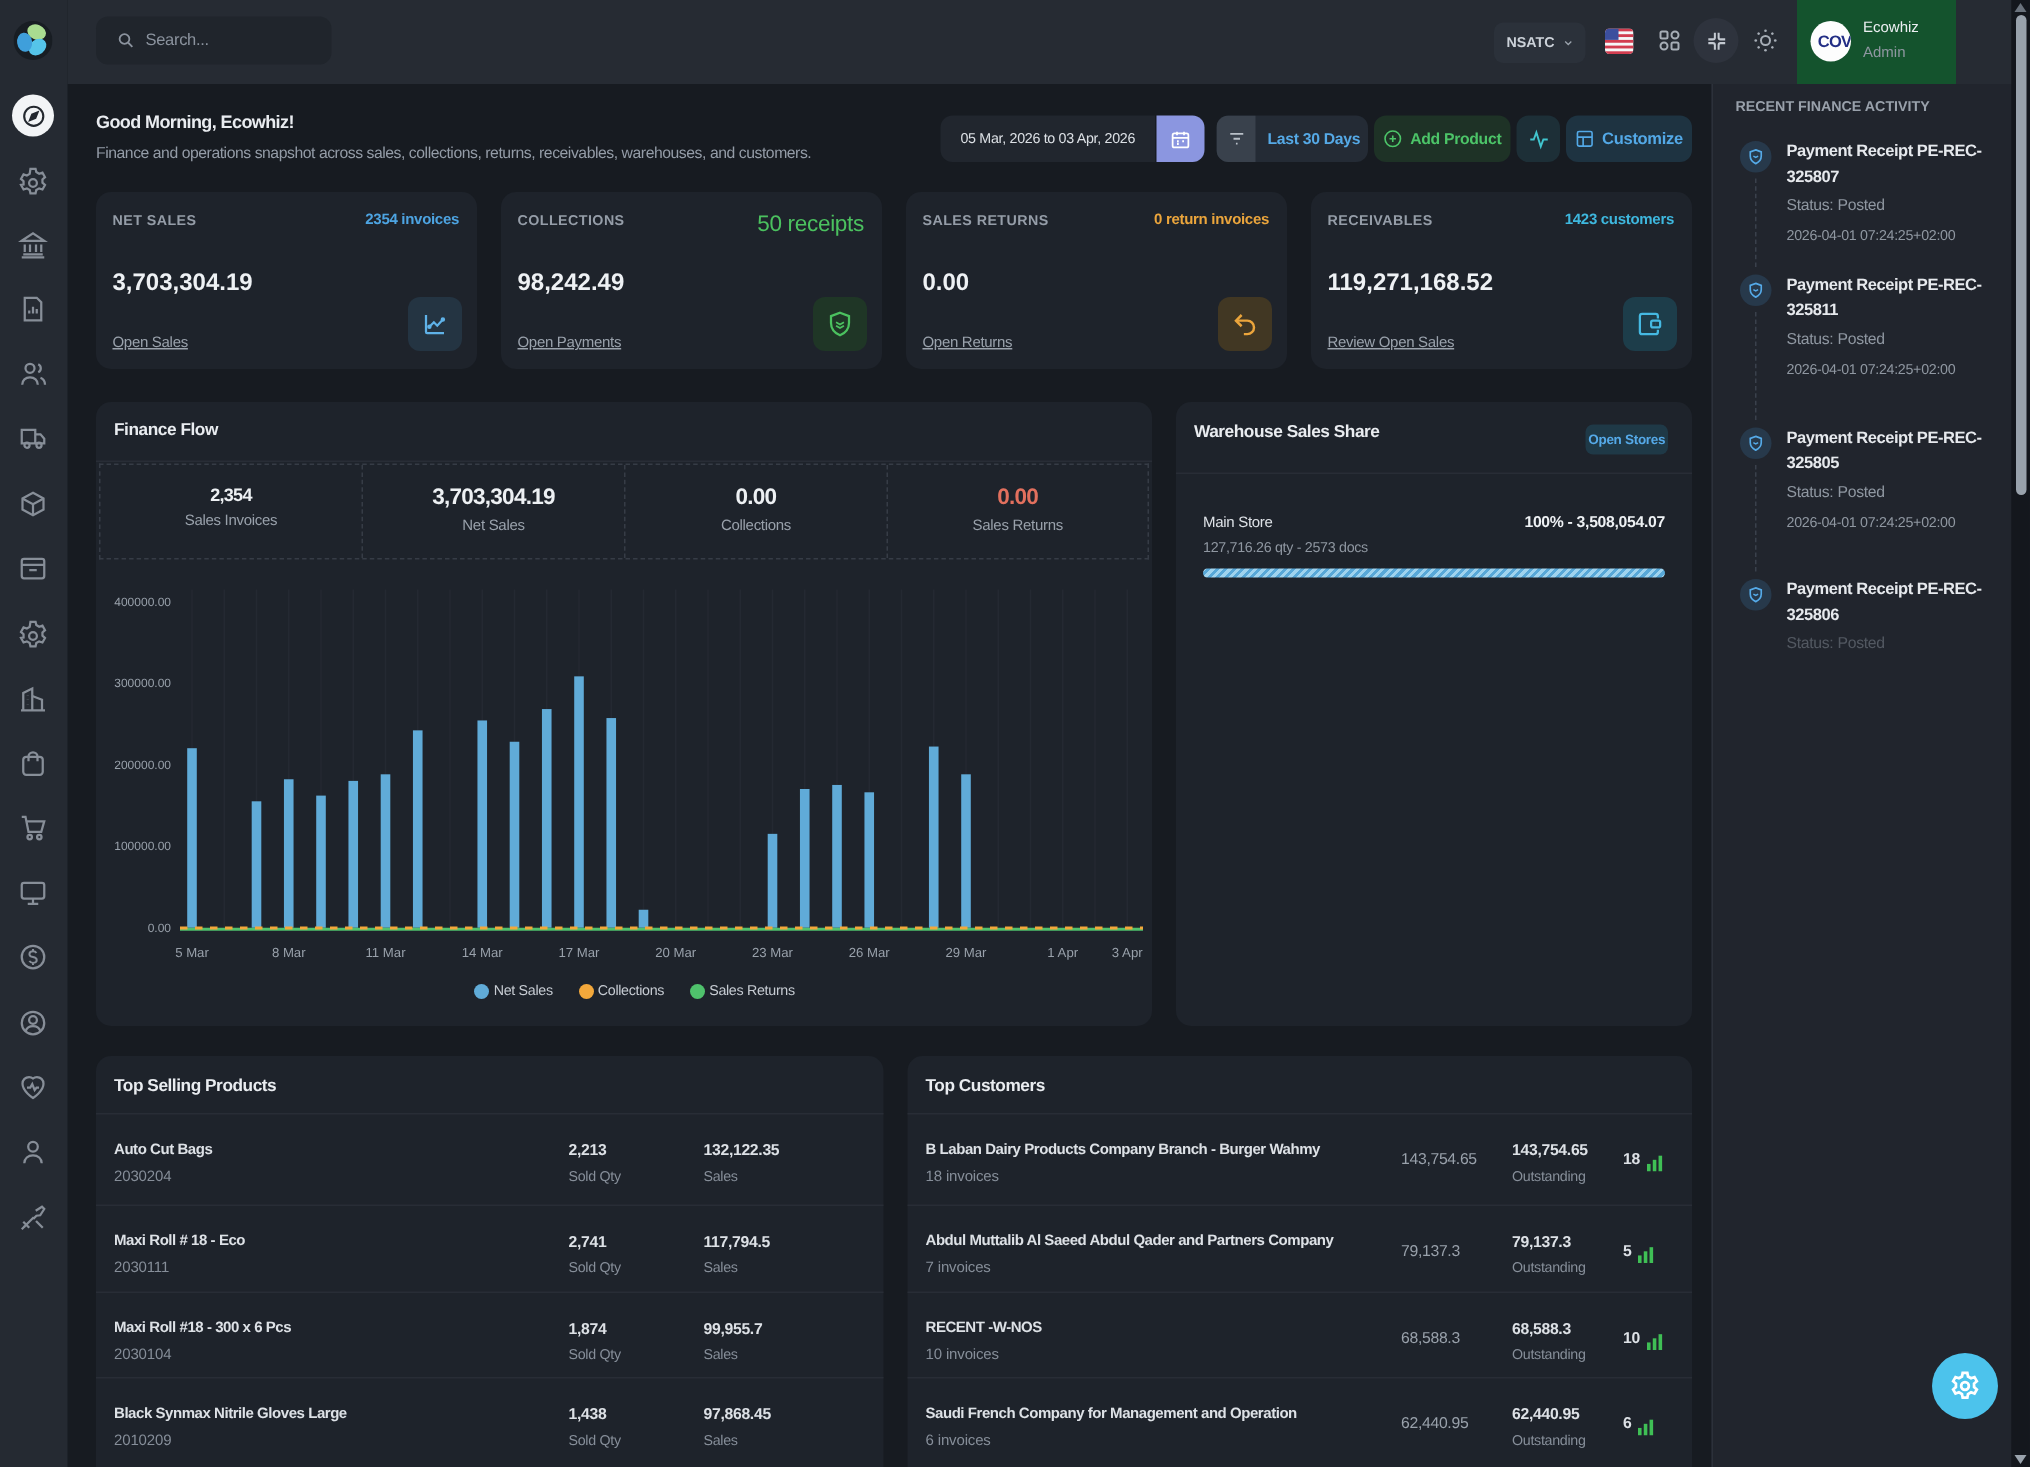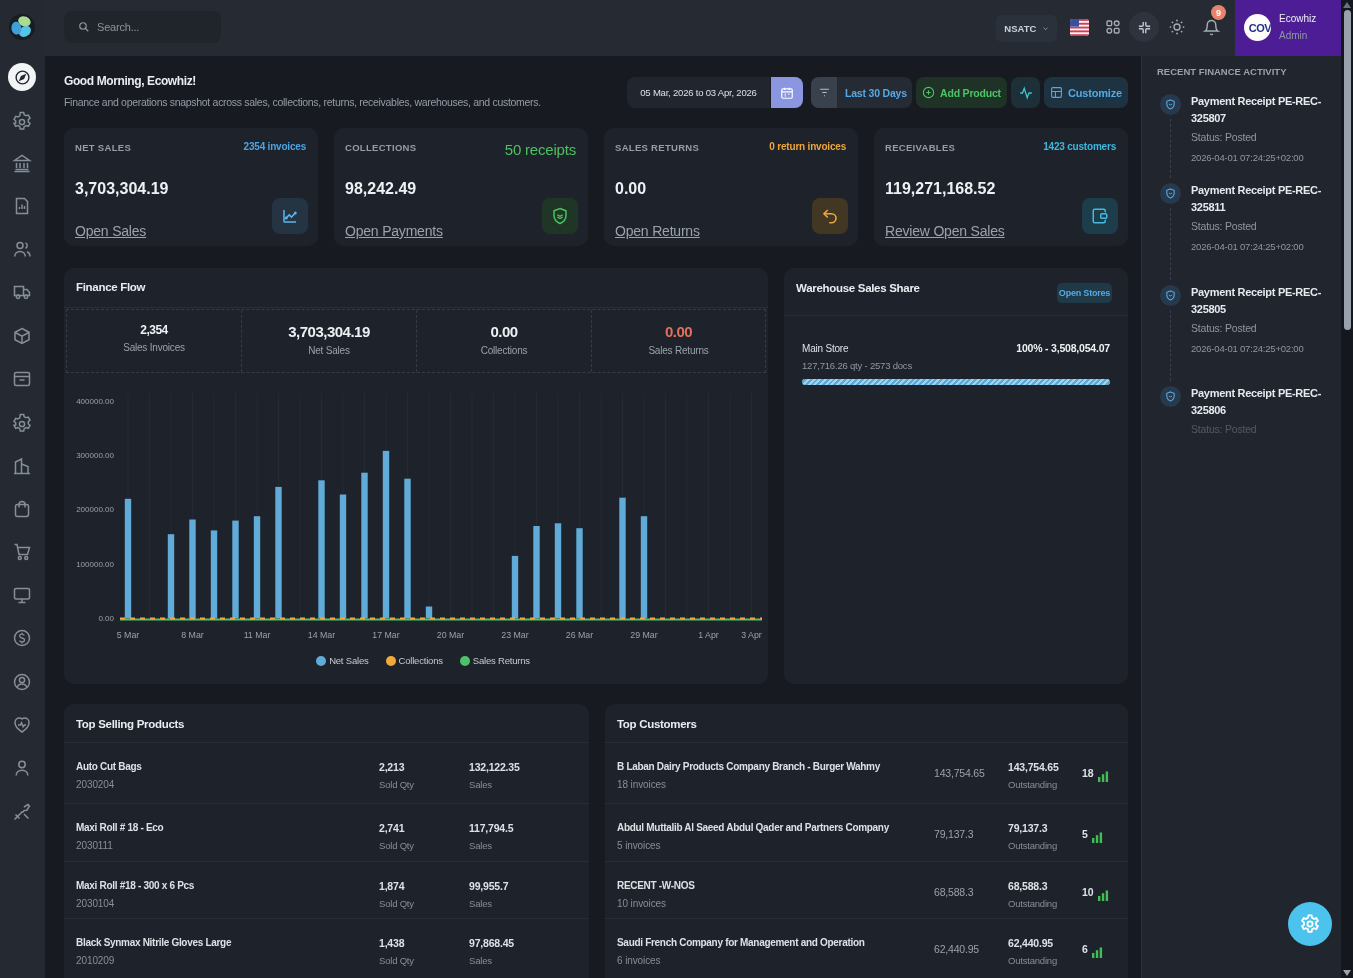--- a/index.html
+++ b/index.html
@@ -6,21 +6,21 @@
 html,body{width:1353px;height:978px;overflow:hidden;background:#171b21;font-family:"Liberation Sans",sans-serif}
 .abs{position:absolute}
 .sidebar{position:absolute;left:0;top:0;width:45px;height:978px;background:#252a32}
 .topbar{position:absolute;left:45px;top:0;width:1296px;height:56px;background:#262b33}
 .searchbox{position:absolute;left:19px;top:11px;width:157px;height:32px;background:#20252c;border-radius:8px;display:flex;align-items:center;color:#8b939e;font-size:11px;letter-spacing:-.2px}
 .rightpanel{position:absolute;left:1141px;top:56px;width:200px;height:922px;background:#21252d;border-left:1px solid #2c313a;overflow:hidden}
 .vscroll{position:absolute;left:1341px;top:0;width:12px;height:978px;background:#14171d}
 .vthumb{position:absolute;left:2.5px;top:10px;width:7px;height:320px;background:#99a2ac;border-radius:3.5px}
 .card{position:absolute;background:#1e232b;border-radius:10px}
 .lbl{font-size:9.5px;font-weight:bold;color:#959da8;letter-spacing:.3px}
-.glink{font-size:14px;color:#9aa2ac;text-decoration:underline;letter-spacing:-.2px}
+.glink{font-size:10px;color:#9aa2ac;text-decoration:underline;letter-spacing:-.2px}
 .iconbox{position:absolute;right:10px;bottom:12px;width:36px;height:36px;border-radius:8px;display:flex;align-items:center;justify-content:center}
 .bignum{font-size:16px;font-weight:bold;color:#eef1f4}
 .toolbtn{position:absolute;top:77px;height:31px;border-radius:8px;display:flex;align-items:center;justify-content:center;font-size:10.5px;font-weight:bold;letter-spacing:-.2px;white-space:nowrap}
 .divline{position:absolute;left:0;width:100%;height:1px;background:#282d36}
 .rowname{font-size:10px;font-weight:bold;color:#dde1e6;white-space:nowrap;letter-spacing:-.3px}
 .rowsub{font-size:10px;color:#868e99;letter-spacing:-.1px}
 .colval{font-size:10.5px;font-weight:bold;color:#dde1e6;letter-spacing:-.2px}
 .collbl{font-size:9.5px;color:#868e99;letter-spacing:-.2px}
 .ptitle{font-size:11.5px;font-weight:bold;color:#e9ecf0;letter-spacing:-.3px}
 text{font-family:"Liberation Sans",sans-serif}
@@ -82,21 +82,21 @@
         <path d="M18.83 18.83l.07.07"></path>
         <path d="M18.83 5.17l.07-.07"></path>
         <path d="M5.1 18.9l.07-.07"></path>
       </g>
     </svg>
   <svg style="position:absolute;left:1158px;top:19px" width="17" height="17" viewBox="0 0 24 24" fill="none" stroke="#a6adb6" stroke-width="2">
       <path d="M18 8a6 6 0 0 0-12 0c0 7-3 9-3 9h18s-3-2-3-9"></path>
       <path d="M13.7 21a2 2 0 0 1-3.4 0"></path>
     </svg>
   <div style="position:absolute;left:1166px;top:5px;width:15px;height:15px;border-radius:50%;background:#e8846b;color:#fff;font-size:9px;font-weight:bold;display:flex;align-items:center;justify-content:center">9</div>
-  <div style="position:absolute;left:1190px;top:0;width:106px;height:56px;background:#4c1d95">
+  <div style="position:absolute;left:1153px;top:0;width:106px;height:56px;background:#14532d">
     <div style="position:absolute;left:9px;top:14px;width:27px;height:27px;border-radius:50%;background:#fdfdfd;overflow:hidden;display:flex;align-items:center;justify-content:center">
         <span style="color:#232e85;font-weight:bold;font-size:11px;letter-spacing:-.5px;margin-left:5px">COV</span>
       </div>
     <div style="position:absolute;left:44px;top:13px;font-size:10px;font-weight:normal;color:#eceff2">Ecowhiz</div>
     <div style="position:absolute;left:44px;top:30px;font-size:10px;color:#8f97a1">Admin</div>
   </div>
 </div>
 
 <div class="sidebar">
   <svg style="position:absolute;left:9px;top:14px" width="26" height="26" viewBox="0 0 26 26">
@@ -438,21 +438,21 @@
 <div class="abs" style="left:329px;top:63px;font-size:10.5px;letter-spacing:-.2px;color:#99a1ab">143,754.65</div>
 <div class="abs colval" style="left:403px;top:57px">143,754.65</div>
     <div class="abs collbl" style="left:403px;top:75px">Outstanding</div>
 <div class="abs colval" style="left:477px;top:63px">18</div>
 <div class="abs" style="left:493px;top:64px"><svg width="11" height="11" viewBox="0 0 12 12">
         <rect x="0" y="6.5" width="2.6" height="5.5" fill="#3fbf55"></rect>
         <rect x="4.2" y="3.5" width="2.6" height="8.5" fill="#3fbf55"></rect>
         <rect x="8.4" y="0.5" width="2.6" height="11.5" fill="#3fbf55"></rect>
       </svg></div>
     <div class="abs rowname" style="left:12px;top:118px">Abdul Muttalib Al Saeed Abdul Qader and Partners Company</div>
-    <div class="abs rowsub" style="left:12px;top:136px">5 invoices</div>
+    <div class="abs rowsub" style="left:12px;top:136px">7 invoices</div>
 <div class="abs" style="left:329px;top:124px;font-size:10.5px;letter-spacing:-.2px;color:#99a1ab">79,137.3</div>
 <div class="abs colval" style="left:403px;top:118px">79,137.3</div>
     <div class="abs collbl" style="left:403px;top:136px">Outstanding</div>
 <div class="abs colval" style="left:477px;top:124px">5</div>
 <div class="abs" style="left:487px;top:125px"><svg width="11" height="11" viewBox="0 0 12 12">
         <rect x="0" y="6.5" width="2.6" height="5.5" fill="#3fbf55"></rect>
         <rect x="4.2" y="3.5" width="2.6" height="8.5" fill="#3fbf55"></rect>
         <rect x="8.4" y="0.5" width="2.6" height="11.5" fill="#3fbf55"></rect>
       </svg></div>
     <div class="abs rowname" style="left:12px;top:176px">RECENT -W-NOS</div>

